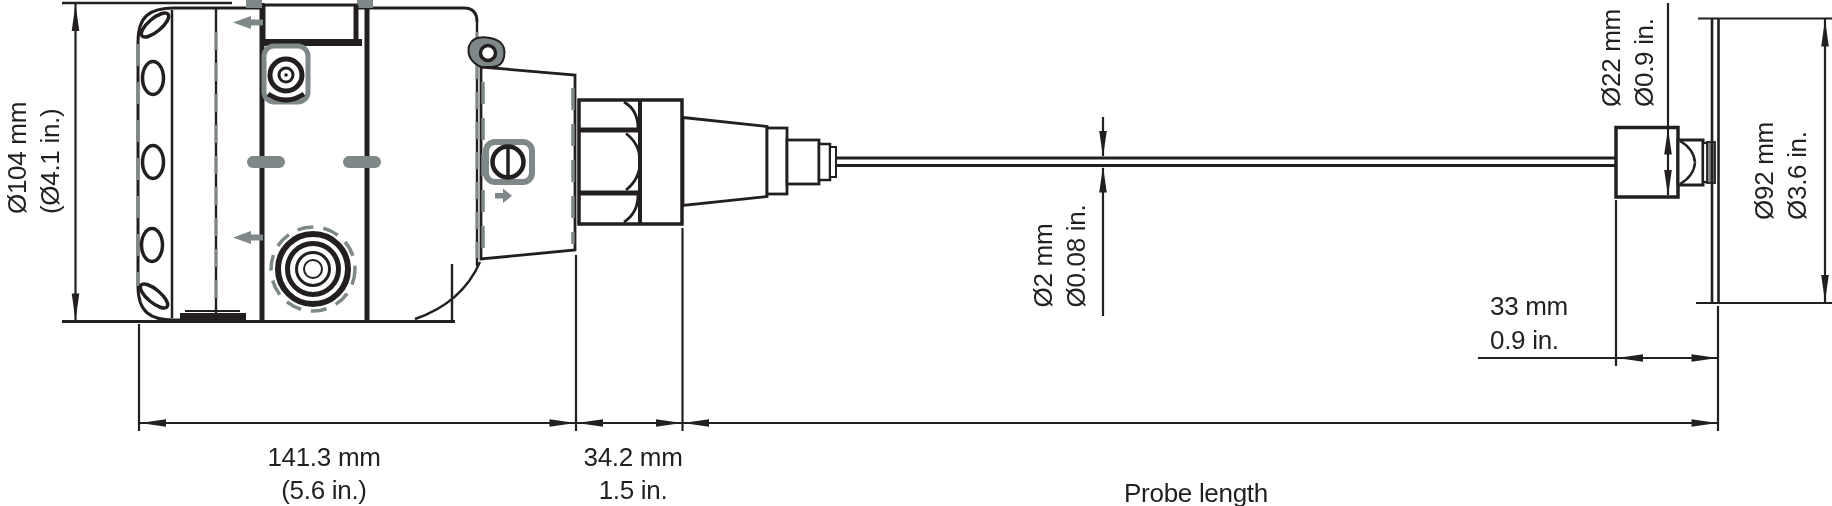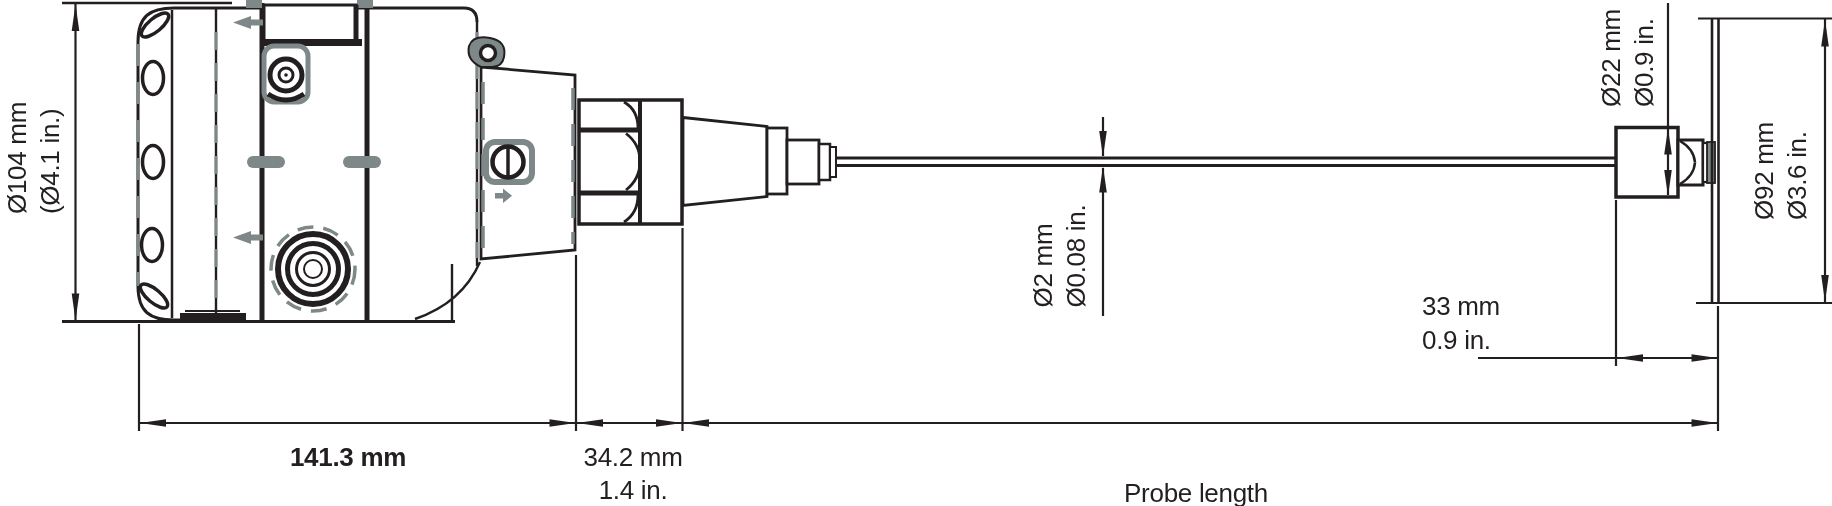--- a/index.html
+++ b/index.html
@@ -217,31 +217,32 @@
   <div class="dim-label rot" style="left:1628px;top:58px;">
     <div>Ø22 mm</div>
     <div>Ø0.9 in.</div>
   </div>
 
   <div class="dim-label rot" style="left:1781px;top:171px;">
     <div>Ø92 mm</div>
     <div>Ø3.6 in.</div>
   </div>
 
-  <div class="dim-label left-align lh34" style="left:1422px;top:289px;">
+  <div class="dim-label left-align lh34" style="left:1490px;top:289px;">
     <div>33 mm</div>
     <div>0.9 in.</div>
   </div>
 
-  <div class="dim-label hcenter" style="left:348px;top:441px;font-weight:bold;">
+  <div class="dim-label hcenter" style="left:324px;top:441px;">
     <div>141.3 mm</div>
+    <div>(5.6 in.)</div>
   </div>
 
   <div class="dim-label hcenter" style="left:633px;top:441px;text-align:center;">
     <div>34.2 mm</div>
-    <div>1.4 in.</div>
+    <div>1.5 in.</div>
   </div>
 
   <div class="dim-label hcenter" style="left:1196px;top:437px;margin-top:40px;">
     <div>Probe length</div>
   </div>
 
 </div>
 
 </body></html>

